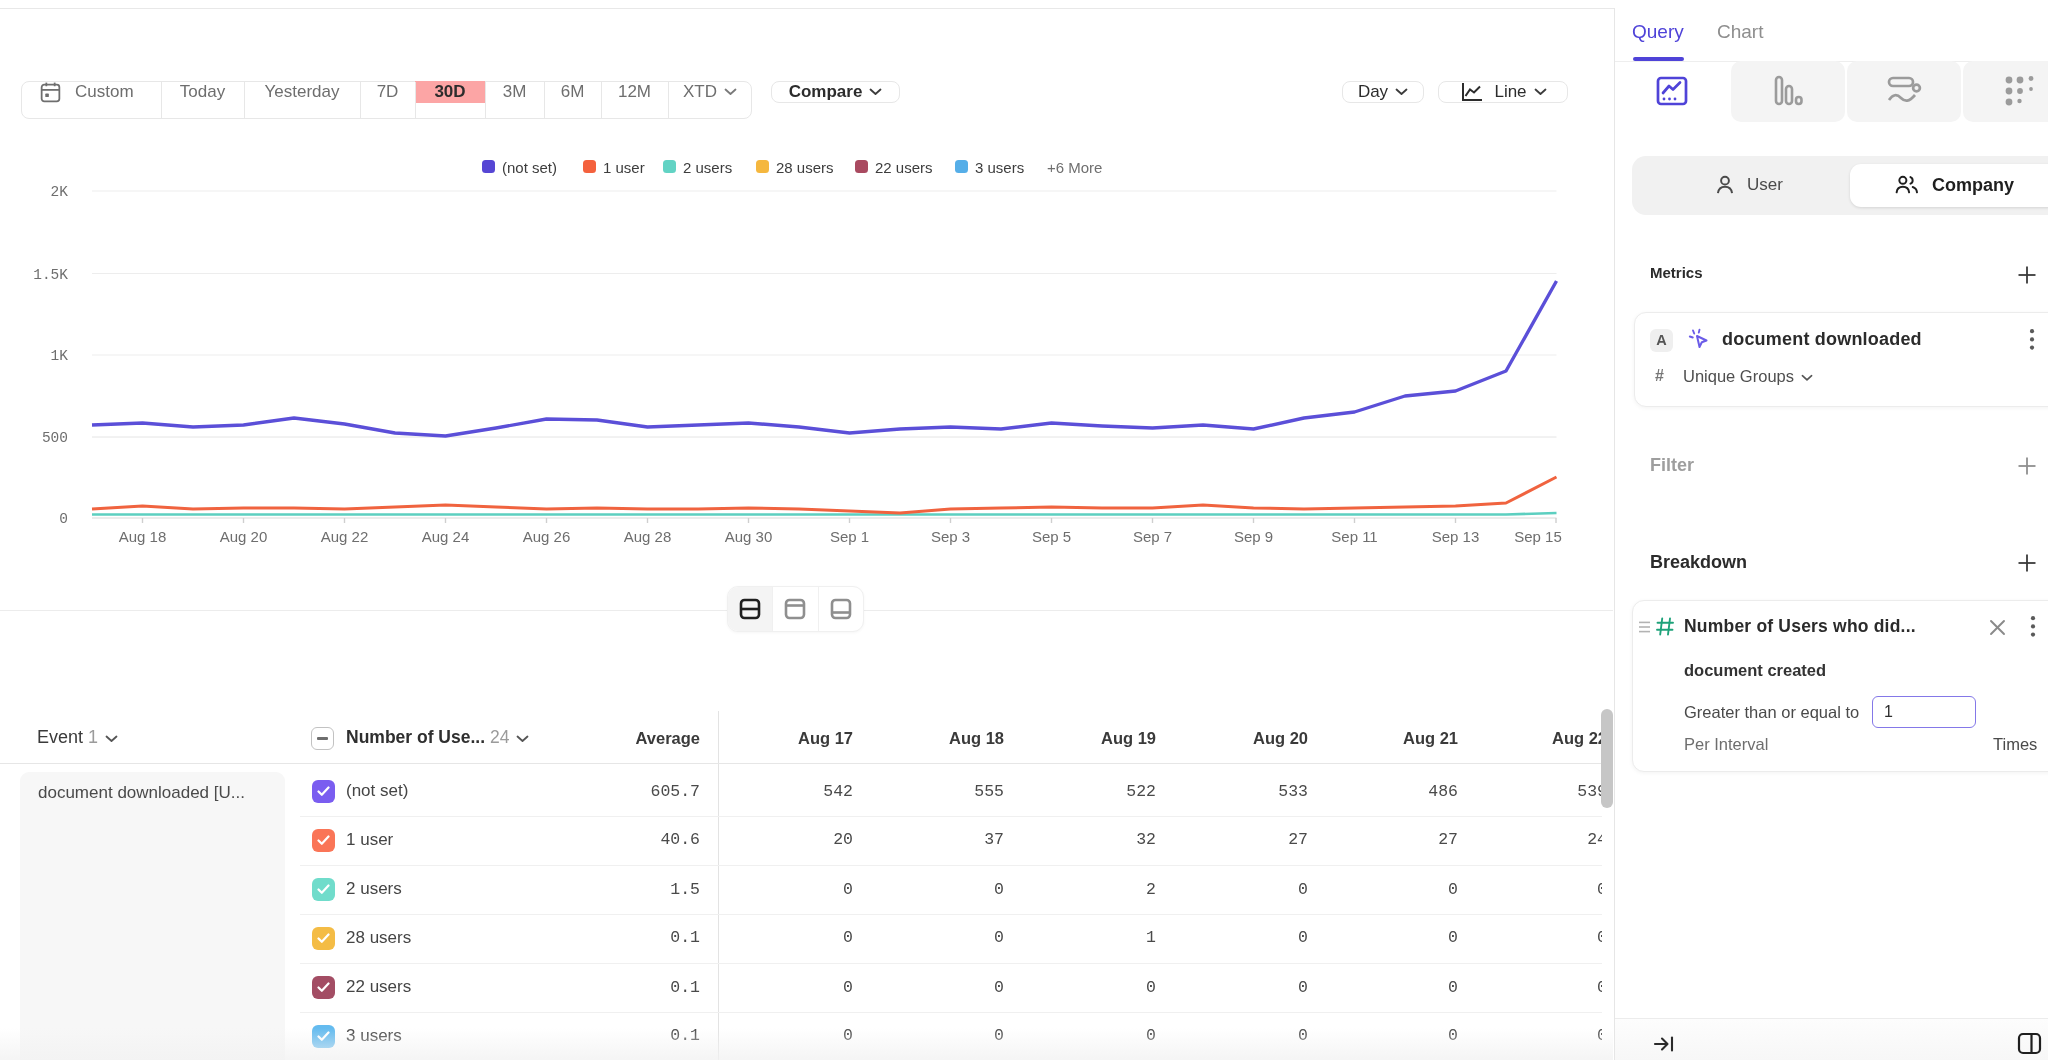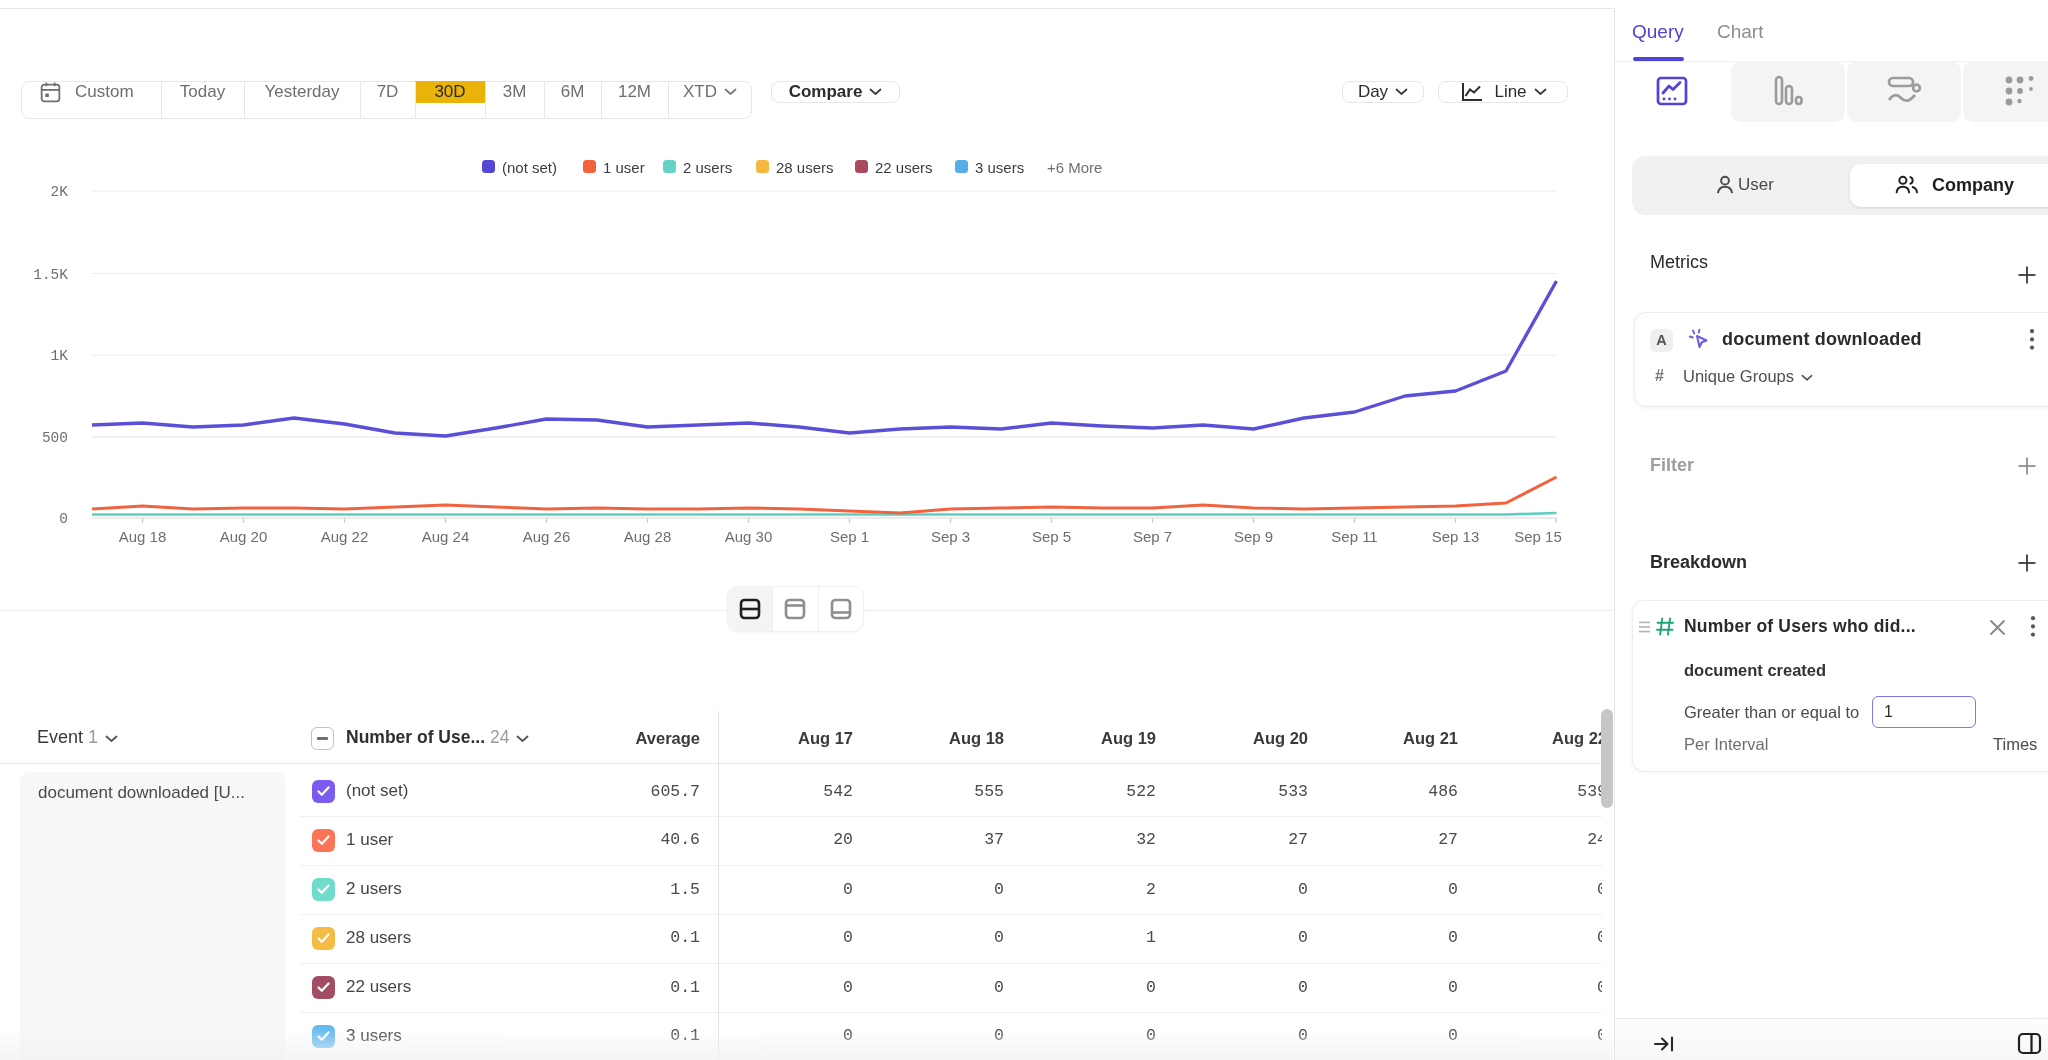--- a/index.html
+++ b/index.html
@@ -79,21 +79,21 @@
           <line x1="8" y1="2.5" x2="8" y2="6"></line>
           <line x1="16" y1="2.5" x2="16" y2="6"></line>
           <rect x="7" y="13" width="3.4" height="3.4" rx="0.6" fill="#6e6e6e" stroke="none"></rect>
         </svg>
         <span>Custom</span>
       </span>
     </div>
 <div class="abs tbtxt" style="left:161px;top:81px;width:83px">Today</div>
 <div class="abs tbtxt" style="left:244px;top:81px;width:116px">Yesterday</div>
 <div class="abs tbtxt" style="left:360px;top:81px;width:55px">7D</div>
-<div class="abs tbtxt" style="left:415px;top:81px;width:70px;background:#eab308;color:#2c2c2c;font-weight:400">30D</div>
+<div class="abs tbtxt" style="left:415px;top:81px;width:70px;background:#fca5a5;color:#2c2c2c;font-weight:700">30D</div>
 <div class="abs tbtxt" style="left:485px;top:81px;width:59px">3M</div>
 <div class="abs tbtxt" style="left:544px;top:81px;width:57px">6M</div>
 <div class="abs tbtxt" style="left:601px;top:81px;width:67px">12M</div>
 <div class="abs tbtxt" style="left:668px;top:81px;width:84px">XTD<svg width="13" height="8" viewBox="0 0 13 8" style="margin-left:7px">
         <path d="M1.5 1.5 L6.5 6 L11.5 1.5" fill="none" stroke="#7a7a7a" stroke-width="1.8" stroke-linecap="round" stroke-linejoin="round"></path>
       </svg></div>
 <div class="abs" style="left:161px;top:82px;width:1px;height:36px;background:#e7e7e7"></div>
     <div class="abs" style="left:244px;top:82px;width:1px;height:36px;background:#e7e7e7"></div>
     <div class="abs" style="left:360px;top:82px;width:1px;height:36px;background:#e7e7e7"></div>
     <div class="abs" style="left:415px;top:82px;width:1px;height:36px;background:#e7e7e7"></div>
@@ -288,39 +288,39 @@
       <circle cx="20" cy="9" r="3.4"></circle>
       <circle cx="31" cy="7.5" r="2.4"></circle>
       <circle cx="9" cy="20" r="3.4"></circle>
       <circle cx="20" cy="20" r="2.9"></circle>
       <circle cx="31" cy="18" r="1.9"></circle>
       <circle cx="9" cy="31" r="3.4"></circle>
       <circle cx="19.5" cy="30" r="2.2"></circle>
     </svg></div>
 
 <div class="abs" style="left:1632px;top:156px;width:440px;height:59px;background:#f1f1f1;border-radius:14px"></div>
-<div class="abs" style="left:1712px;top:172px;display:flex;align-items:center;">
+<div class="abs" style="left:1712px;top:172px;display:flex;align-items:center;gap:9px">
     <svg width="26" height="26" viewBox="0 0 24 24" fill="none" stroke="#4a4a4a" stroke-width="1.8">
       <circle cx="12" cy="8" r="3.6"></circle>
       <path d="M5.5 19.5 C6 15.5 8.5 13.6 12 13.6 C15.5 13.6 18 15.5 18.5 19.5"></path>
     </svg>
     <span style="font-size:17px;color:#4a4a4a">User</span>
   </div>
 <div class="abs" style="left:1850px;top:164px;width:210px;height:43px;background:#fff;border-radius:11px;box-shadow:0 1px 3px rgba(0,0,0,0.12)"></div>
 <div class="abs" style="left:1893px;top:172px;display:flex;align-items:center;gap:12px">
     <svg width="27" height="26" viewBox="0 0 26 24" fill="none" stroke="#1f1f1f" stroke-width="1.9" stroke-linecap="round">
       <circle cx="9.5" cy="7.5" r="3.4"></circle>
       <path d="M3.5 19 C4 15.3 6.3 13.7 9.5 13.7 C12.7 13.7 15 15.3 15.5 19"></path>
       <path d="M16.8 4.4 a3.4 3.4 0 0 1 0 6.3"></path>
       <path d="M19 13.9 c2.7 .8 3.8 2.4 4.1 5.1"></path>
     </svg>
     <span style="font-size:18px;font-weight:700;color:#1f1f1f">Company</span>
   </div>
 
-<div class="abs" style="left:1650px;top:252px;font-size:18px;font-weight:400;color:#2b2b2b">Metrics</div>
+<div class="abs" style="left:1650px;top:264px;font-size:15px;font-weight:700;color:#2b2b2b">Metrics</div>
 <div class="abs" style="left:2016px;top:264px"><svg width="22" height="22" viewBox="0 0 22 22">
       <line x1="11" y1="2.5" x2="11" y2="19.5" stroke="#3a3a3a" stroke-width="1.8"></line>
       <line x1="2.5" y1="11" x2="19.5" y2="11" stroke="#3a3a3a" stroke-width="1.8"></line>
     </svg></div>
 <div class="abs card" style="left:1634px;top:312px;width:440px;height:95px"></div>
 <div class="abs" style="left:1650px;top:329px;width:23px;height:23px;background:#efefef;border-radius:6px;text-align:center;line-height:23px;font-size:14.5px;font-weight:700;color:#555">A</div>
 <div class="abs" style="left:1686px;top:326px"><svg width="28" height="28" viewBox="0 0 28 28">
       <path d="M11 10 L20.5 14.5 L15.8 16.2 L13.5 21 Z" fill="none" stroke="#6b5ce8" stroke-width="2" stroke-linejoin="round"></path>
       <line x1="7" y1="4.5" x2="8.2" y2="7.5" stroke="#6b5ce8" stroke-width="1.9" stroke-linecap="round"></line>
       <line x1="3.8" y1="10.5" x2="6.8" y2="11.5" stroke="#6b5ce8" stroke-width="1.9" stroke-linecap="round"></line>

